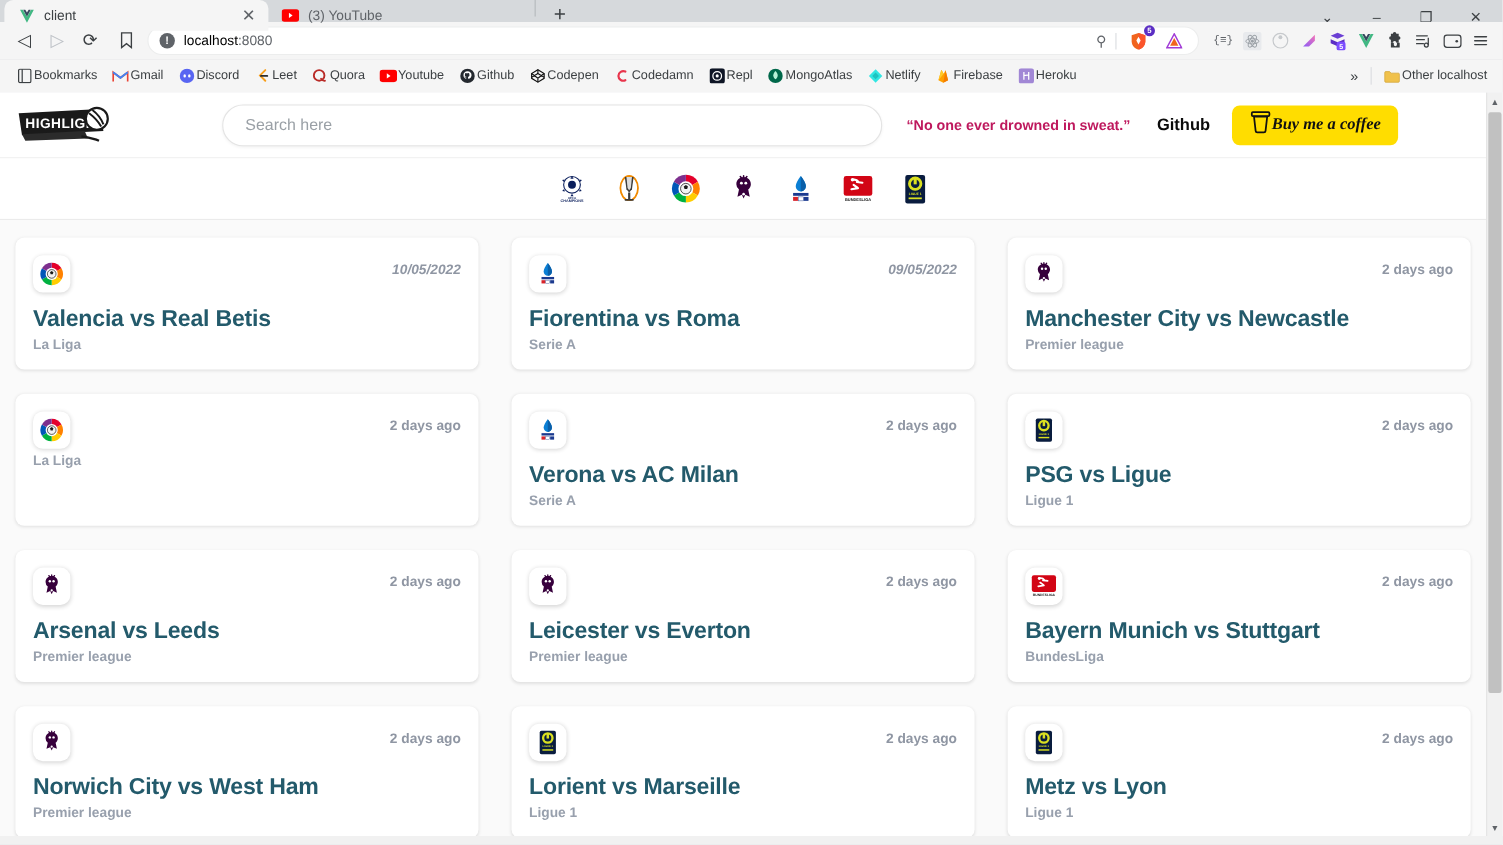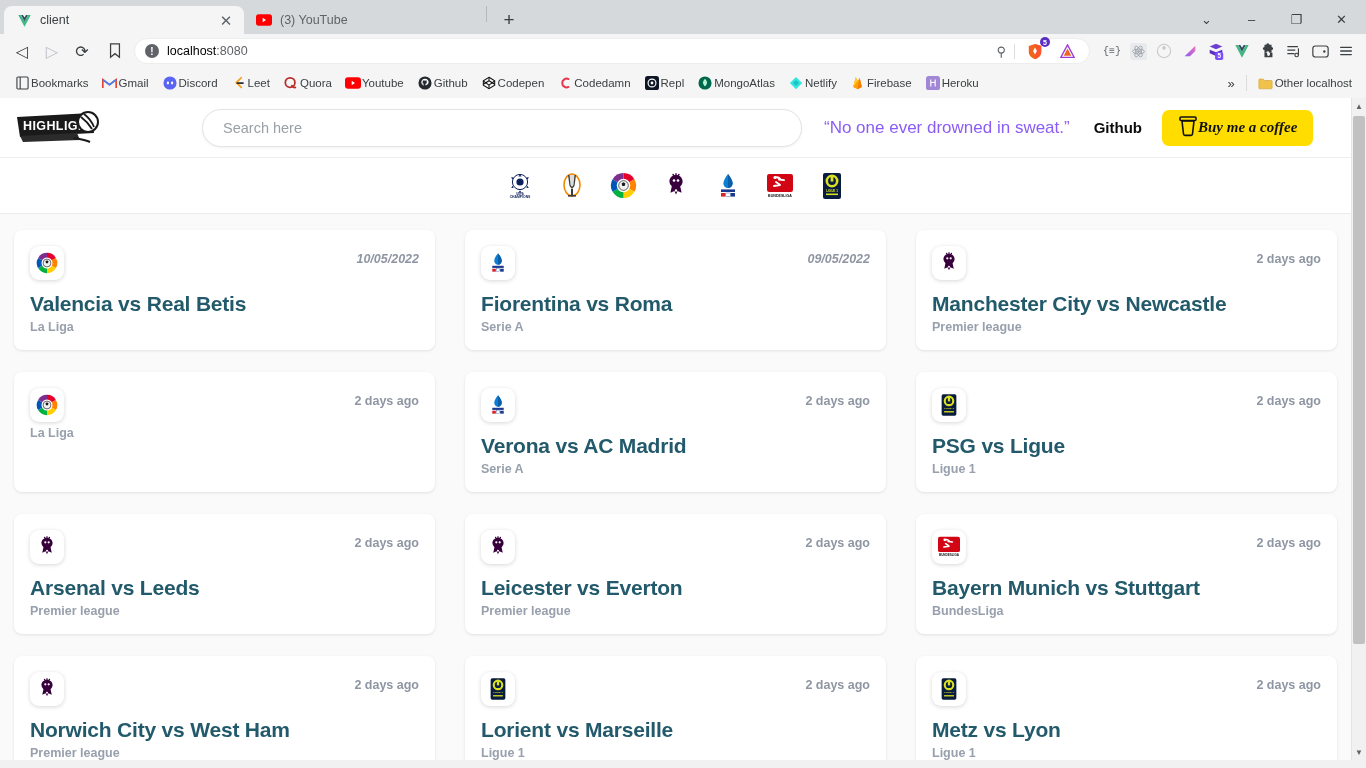--- a/index.html
+++ b/index.html
@@ -7,21 +7,21 @@
     width: 1366px; height: 768px;
     overflow: hidden;
     font-family: "Liberation Sans", sans-serif;
     background: #ffffff;
   }
 
   
   .browser { width: 1366px; height: 768px; display: flex; flex-direction: column; background:#d6d9dc; }
 
   .tabstrip {
-    height: 34px; background: #d6d9dc; display: flex; align-items: flex-end;
+    height: 20px; background: #d6d9dc; display: flex; 
     padding-left: 4px; position: relative;
   }
   .tab {
     height: 28px; display: flex; align-items: center; gap: 8px;
     padding: 0 10px 0 12px; border-radius: 8px 8px 0 0;
     font-size: 12px; color: #3c4043; position: relative; min-width: 0;
   }
   .tab.active { background: #f5f5f5; width: 240px; }
   .tab.inactive { background: transparent; width: 240px; color:#5f6368; }
   .tab-favicon { width: 16px; height: 16px; flex: none; display:flex; align-items:center; justify-content:center; }
@@ -71,21 +71,21 @@
   }
   .logo { width: 100px; height: 38px; flex:none; display:flex; align-items:center; }
   .search-wrap { margin-left: 88px; }
   .search-input {
     width: 600px; height: 38px; border-radius: 20px; border: 1px solid #e4e4e4;
     background: #fff; padding: 0 20px; font-size: 14.5px; color:#202124;
     font-family: "Liberation Sans", sans-serif;
     box-shadow: 0 1px 3px rgba(0,0,0,0.06);
   }
   .search-input::placeholder { color: #9aa0a6; }
-  .quote { margin-left: 22px; color: #8b5cf6; font-weight: normal; font-size: 17px; white-space:nowrap; }
+  .quote { margin-left: 22px; color: #be185d; font-weight: bold; font-size: 13px; white-space:nowrap; }
   .gh-link { margin-left: 24px; color: #0b0b0b; font-weight: bold; font-size: 15px; }
   .coffee-btn {
     margin-left: 20px; background: #ffdd00; border: none; border-radius: 7px;
     height: 36px; padding: 0 16px; display: flex; align-items: center; 
     font-family: "Liberation Serif", serif; font-style: italic; font-weight: bold;
     font-size: 15px; color: #111; white-space:nowrap;
   }
 
   .league-bar {
     height: 56px; display: flex; align-items: center; justify-content: center; gap: 22px;
@@ -601,21 +601,21 @@
       <path d="M11 2c2.6 3.6 4.6 6.6 4.6 9.2 0 2.8-2 4.8-4.6 4.8s-4.6-2-4.6-4.8C6.4 8.6 8.4 5.6 11 2z" fill="#0b7fd4"></path>
       <path d="M11 2c2.6 3.6 4.6 6.6 4.6 9.2 0 2.8-2 4.8-4.6 4.8z" fill="#0a5fa8"></path>
       <rect x="4" y="17.4" width="14" height="2.6" fill="#1b3a8f"></rect>
       <rect x="4" y="21" width="4.4" height="3.6" fill="#d8232a"></rect>
       <rect x="8.8" y="21" width="4.4" height="3.6" fill="#fff" stroke="#1b3a8f" stroke-width="0.4"></rect>
       <rect x="13.6" y="21" width="4.4" height="3.6" fill="#1b3a8f"></rect>
                   </svg>
                 </div>
                 <div class="card-date plain">2 days ago</div>
               </div>
-              <div class="card-title">Verona vs AC Madrid</div>
+              <div class="card-title">Verona vs AC Milan</div>
               <div class="card-league">Serie A</div>
             </div>
             <div class="card">
               <div class="card-top">
                 <div class="badge">
                   <svg width="18" height="24" viewBox="0 0 22 28">
       <rect x="2" y="1" width="18" height="26" rx="2" fill="#091c3e"></rect>
       <circle cx="11" cy="9" r="5.2" fill="none" stroke="#dae021" stroke-width="2.6"></circle>
       <rect x="9.6" y="4" width="2.8" height="5.6" fill="#dae021"></rect>
       <text x="11" y="19.5" font-family="Liberation Sans, sans-serif" font-size="3" fill="#dae021" text-anchor="middle" font-weight="bold">LIGUE 1</text>

